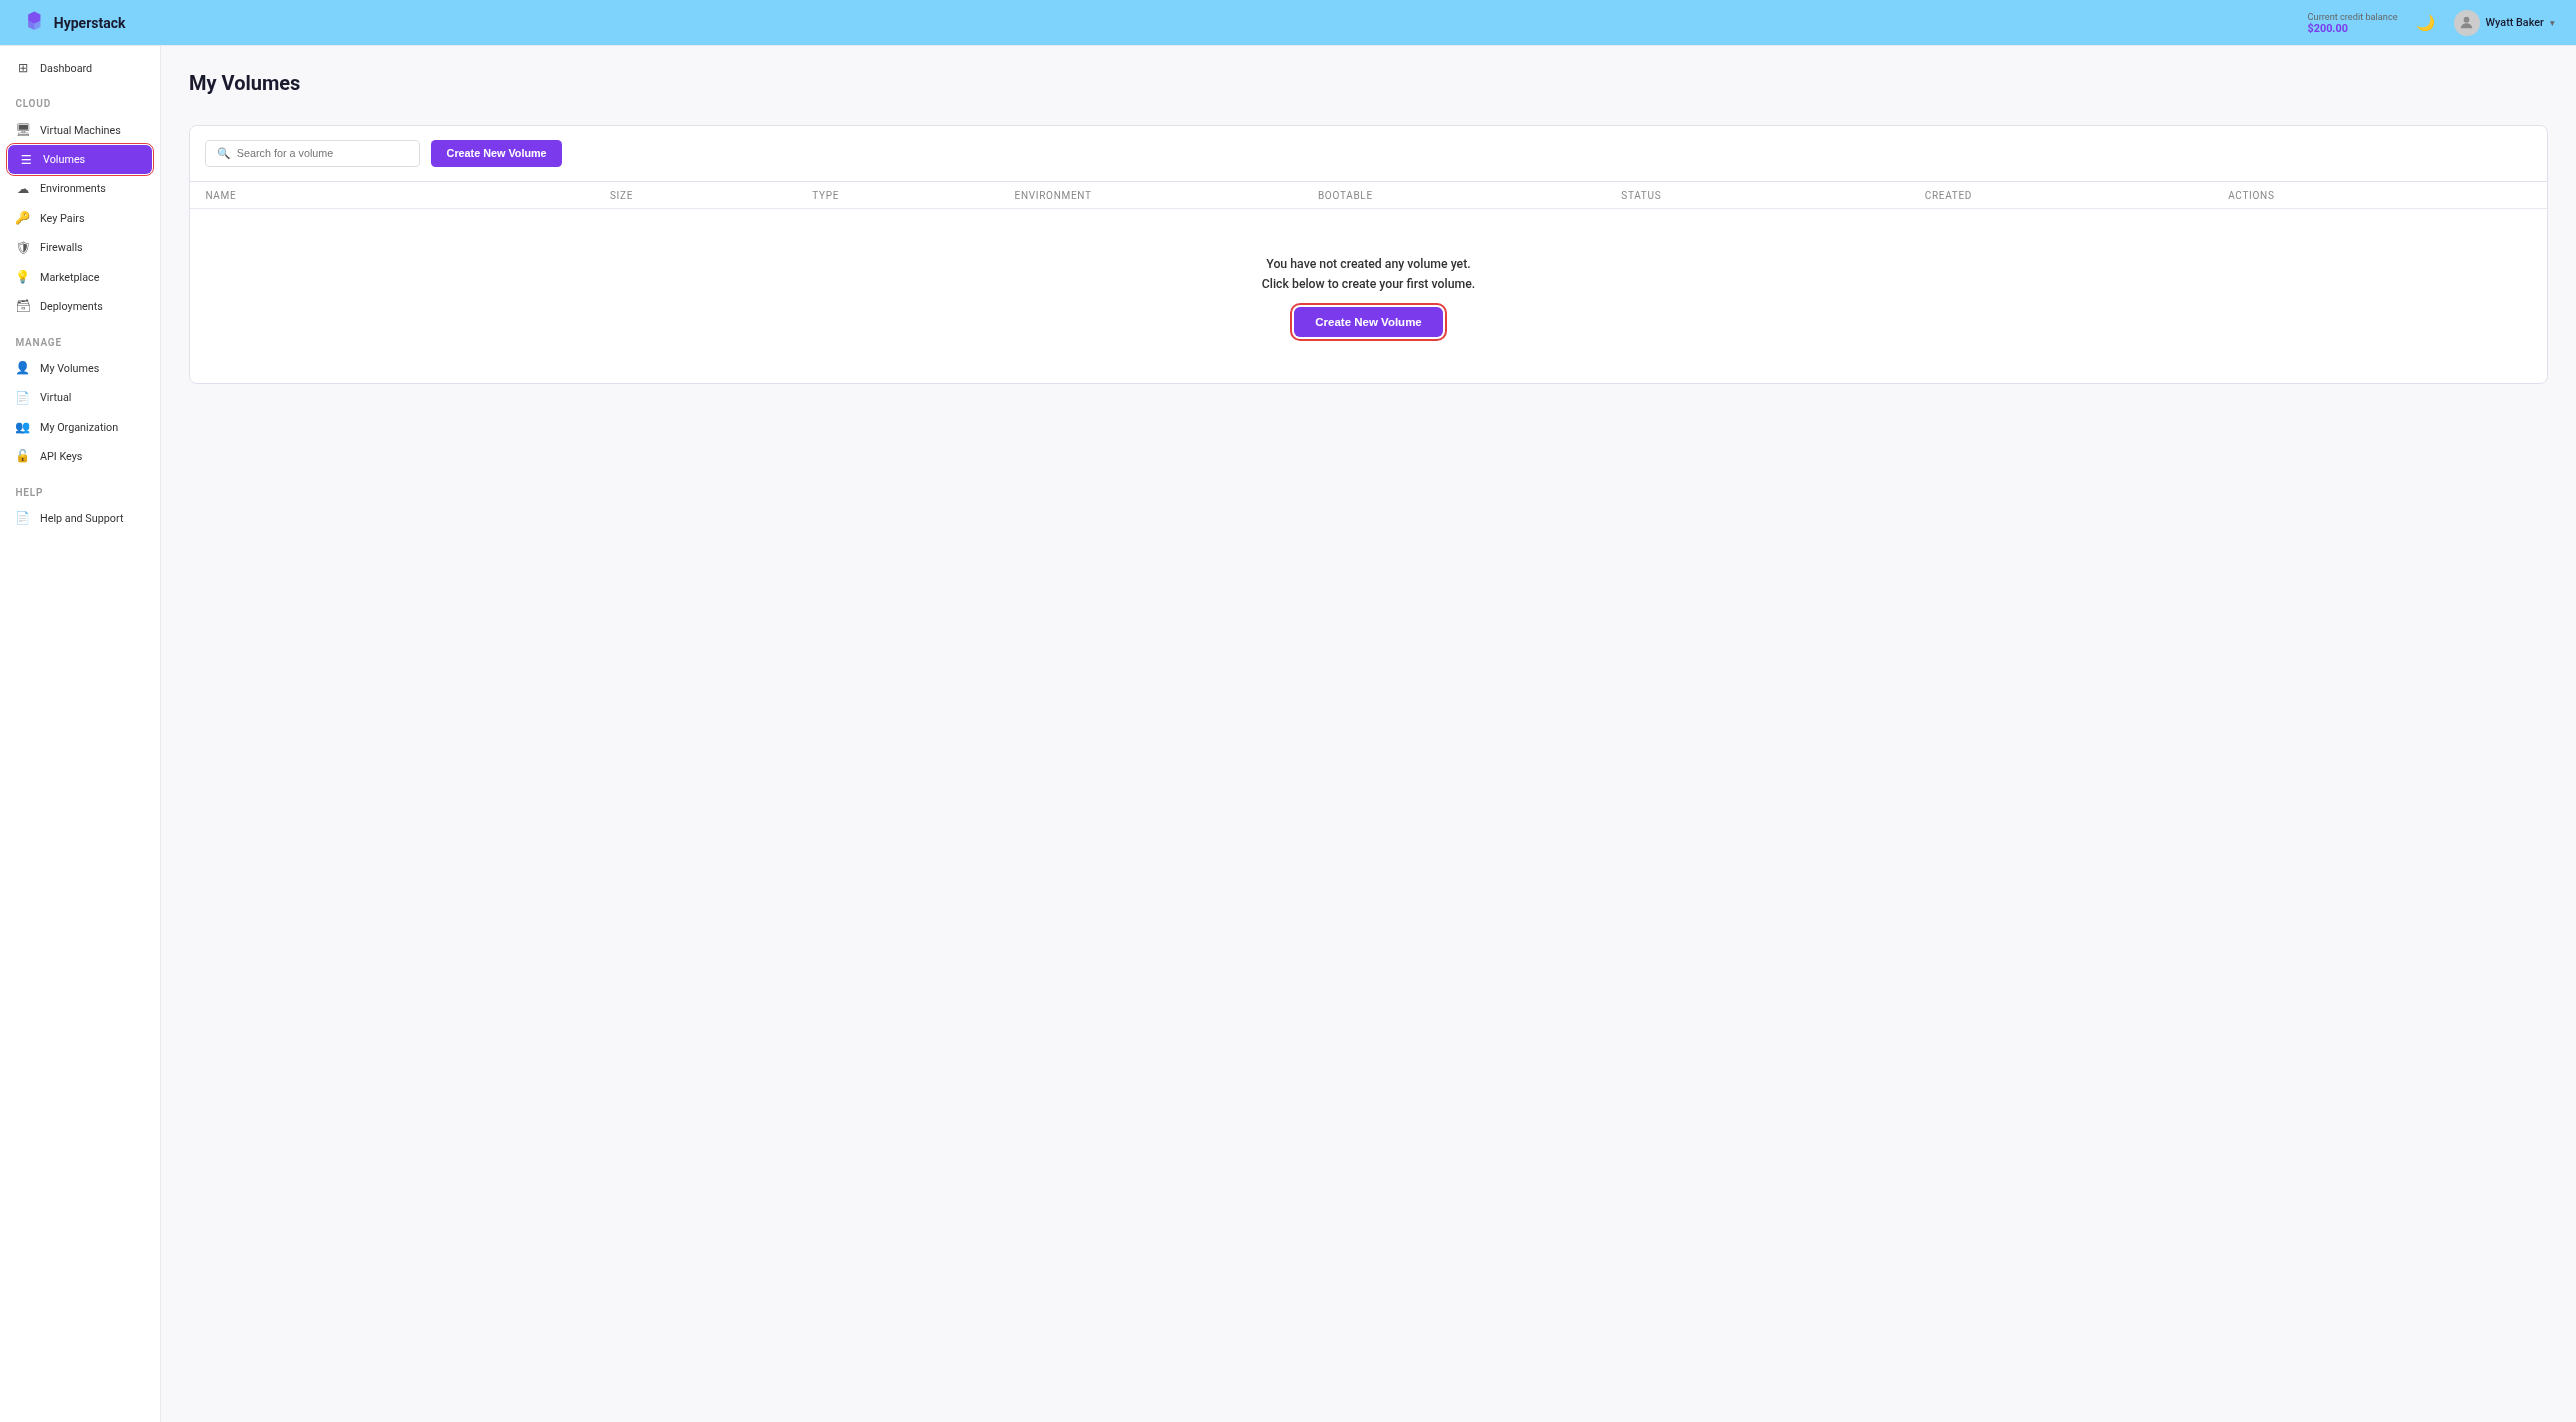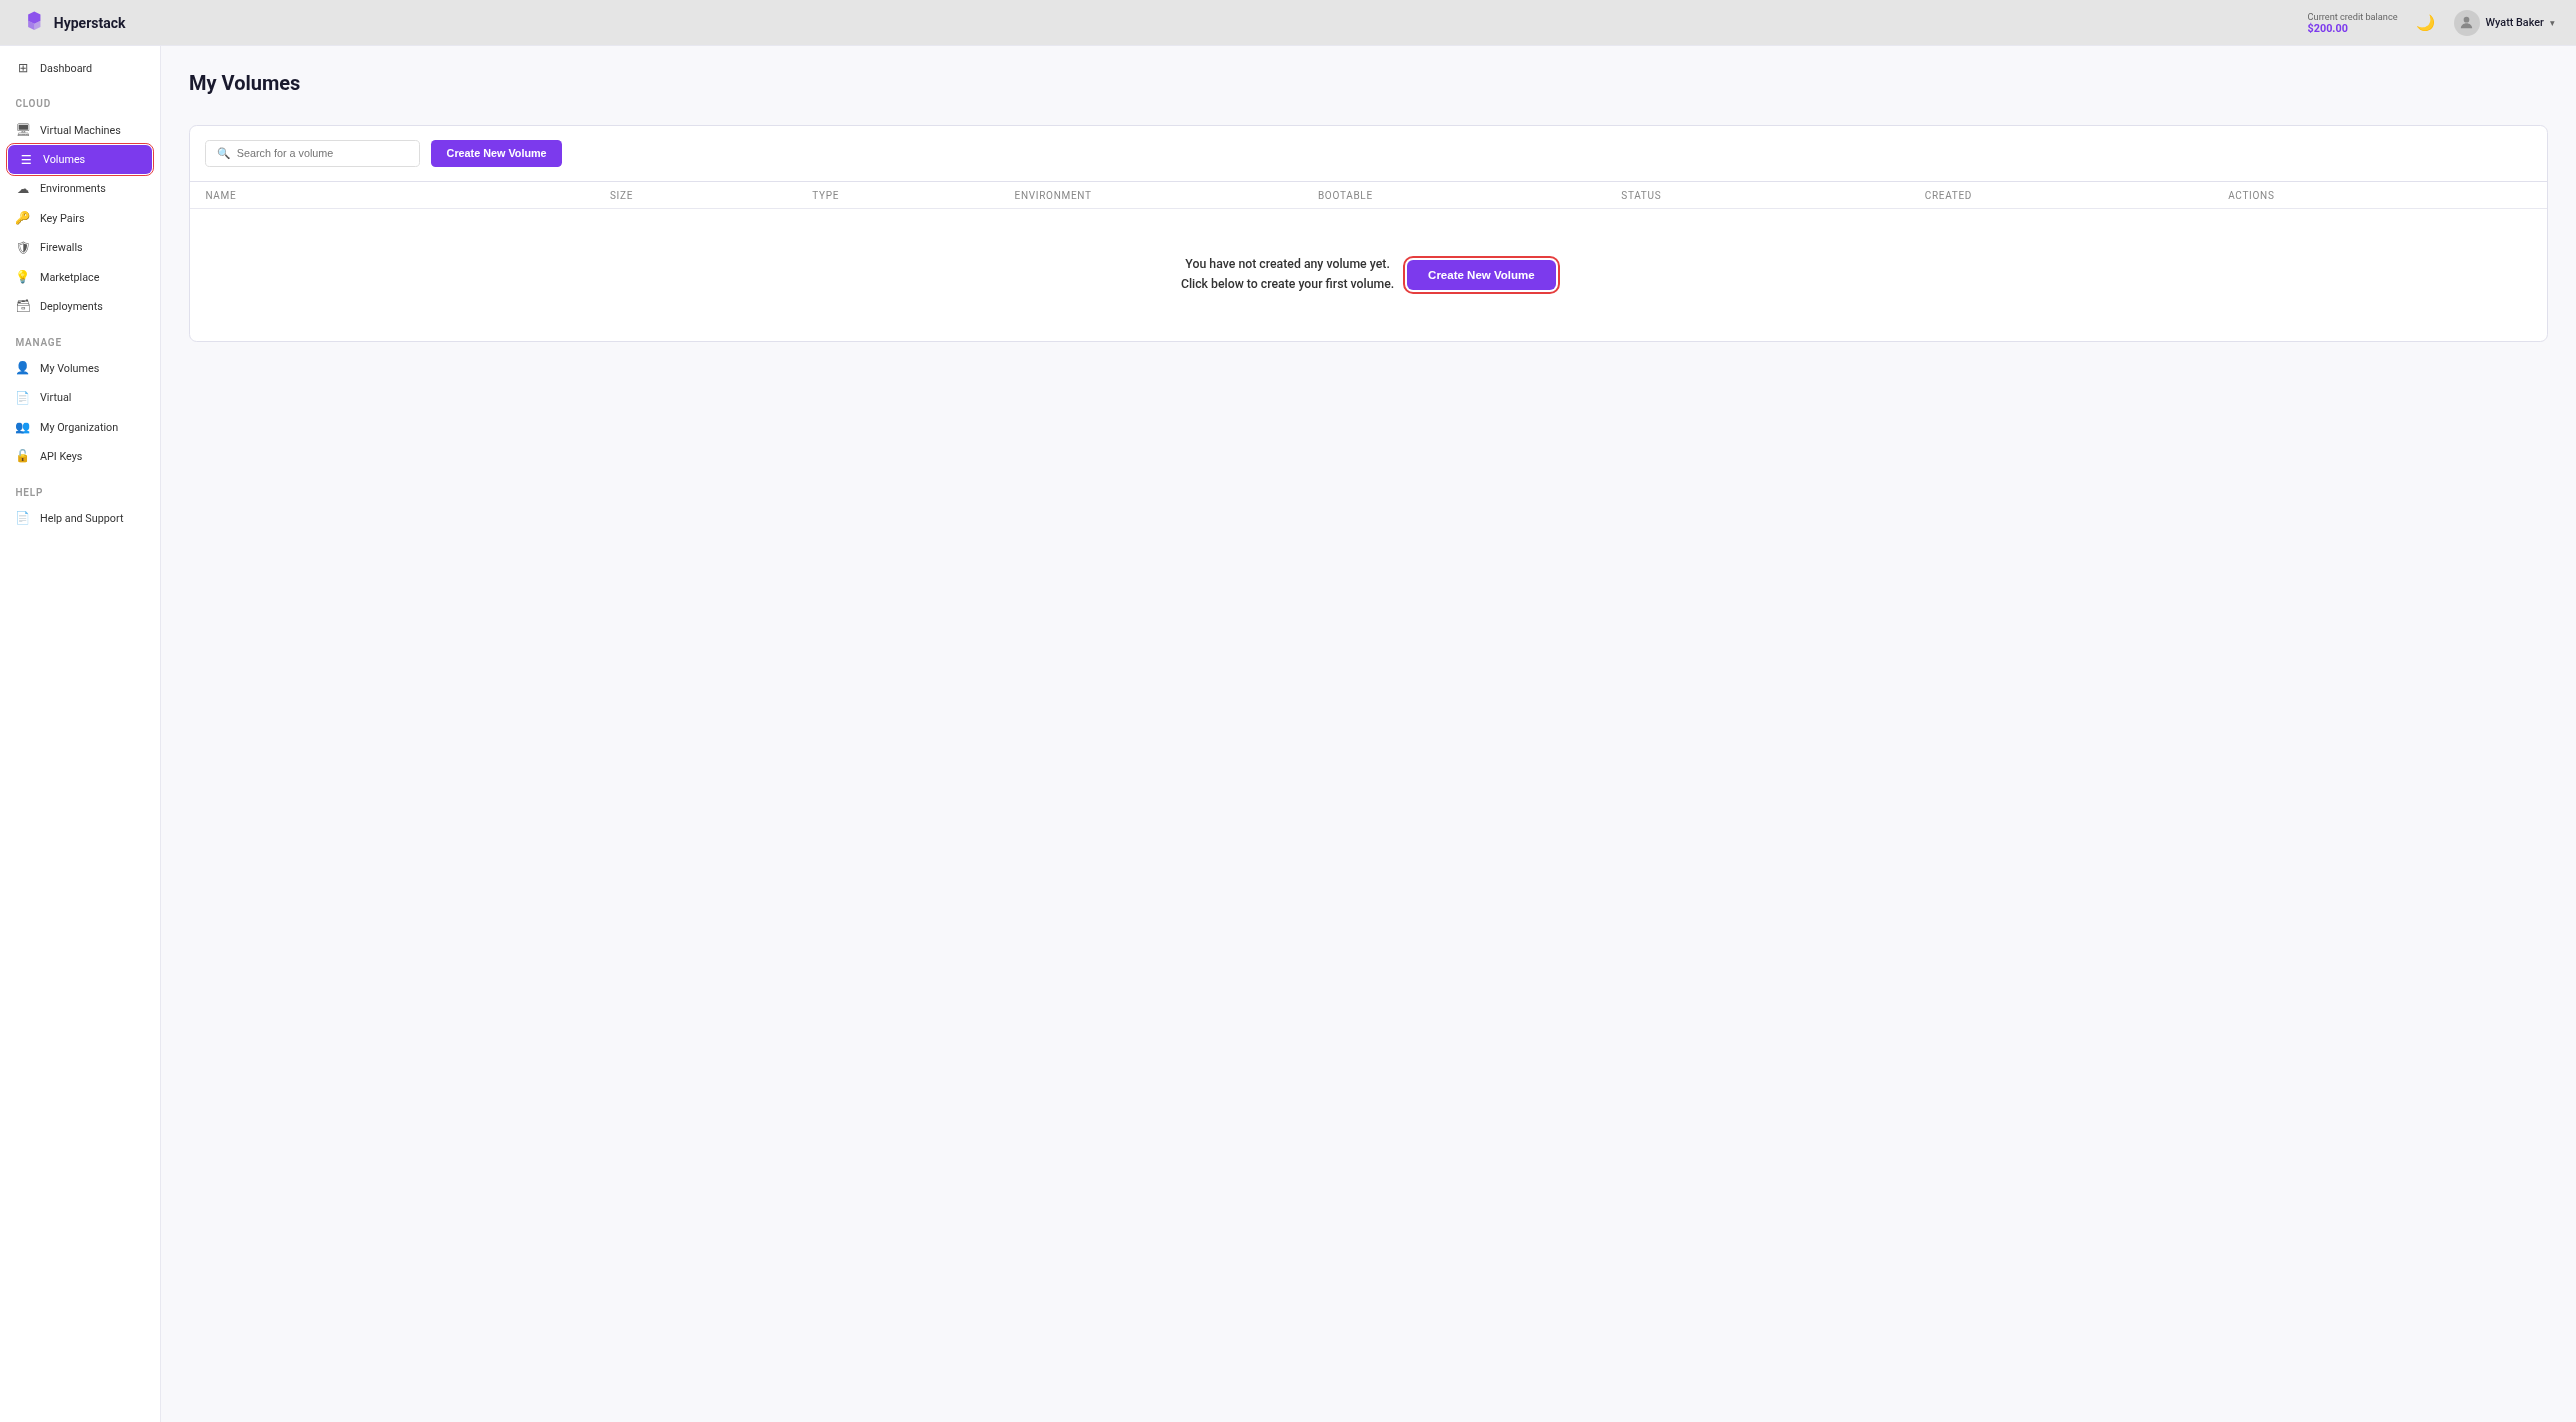--- a/index.html
+++ b/index.html
@@ -11,21 +11,21 @@
       flex-direction: column;
       height: 100vh;
       overflow: hidden;
     }
 
     
     .topnav {
       display: flex;
       align-items: center;
       justify-content: space-between;
-      background: #e5e5e5;
+      background: #7dd3fc;
       border-bottom: 0.8px solid #e8e8f0;
       padding: 0 21.5px;
       height: 46px;
       flex-shrink: 0;
       z-index: 10;
     }
     .logo-area {
       display: flex;
       align-items: center;
       gap: 7.7px;
@@ -221,21 +221,21 @@
       font-size: 10px;
       font-weight: 400;
       color: #888;
       letter-spacing: 0.07em;
       text-transform: uppercase;
     }
 
     
     .empty-state {
       display: flex;
-      flex-direction: row;
+      flex-direction: column;
       align-items: center;
       justify-content: center;
       padding: 46px 15.4px;
       gap: 12.3px;
     }
     .empty-state-text {
       text-align: center;
       font-size: 12.3px;
       color: #333;
       line-height: 1.6;

